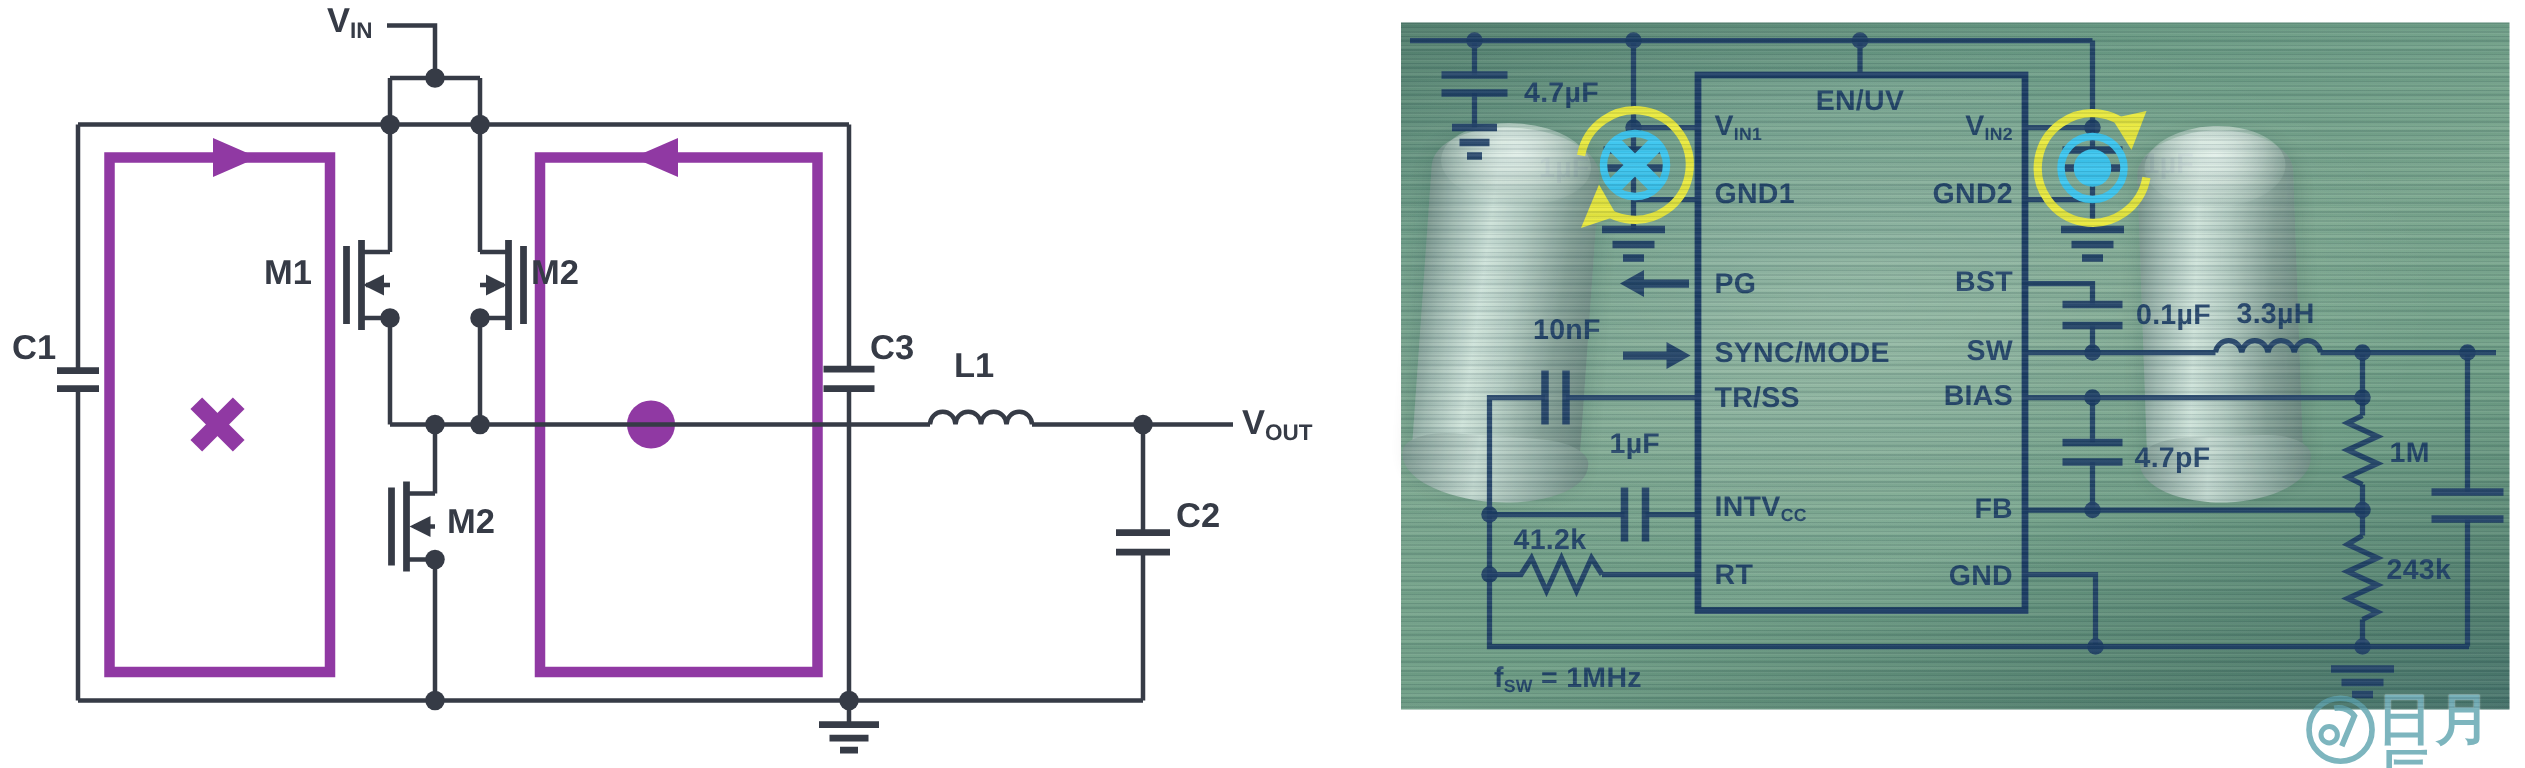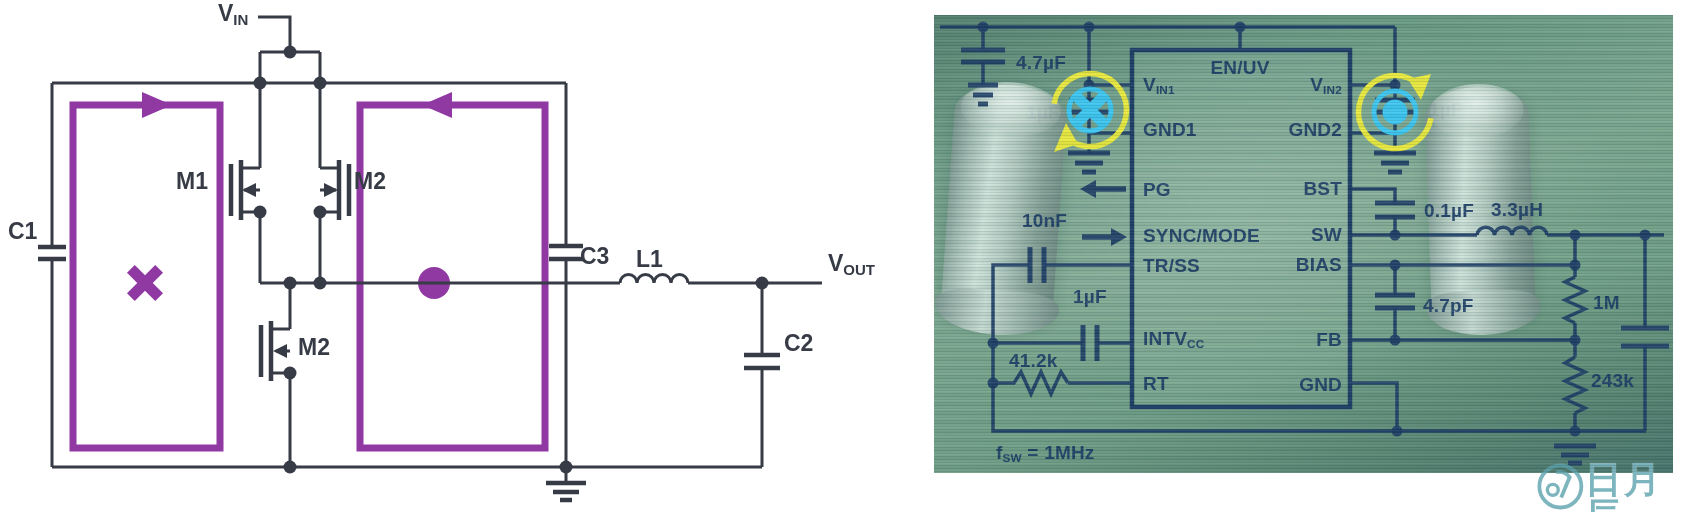--- a/index.html
+++ b/index.html
@@ -121,24 +121,24 @@
           <circle cx="290" cy="467" r="6.5"></circle>
           <circle cx="566" cy="467" r="6.5"></circle>
       </g>
     </svg>
 
     <div class="lbl" style="left:218px;top:2px"><span>V</span><sub>IN</sub></div>
     <div class="lbl" style="left:8px;top:220px">C1</div>
     <div class="lbl" style="left:176px;top:170px">M1</div>
     <div class="lbl" style="left:354px;top:170px">M2</div>
     <div class="lbl" style="left:298px;top:336px">M2</div>
-    <div class="lbl" style="left:580px;top:245px">C3</div>
-    <div class="lbl" style="left:636px;top:248px">L1</div>
+    <div class="lbl" style="left:580px;top:220px">C3</div>
+    <div class="lbl" style="left:636px;top:232px">L1</div>
     <div class="lbl" style="left:784px;top:332px">C2</div>
-    <div class="lbl" style="left:828px;top:252px"><span>V</span><sub>OUT</sub></div>
+    <div class="lbl" style="left:828px;top:270px"><span>V</span><sub>OUT</sub></div>
   </div>
 
   <div class="photo">
 
     <div class="cap3d" style="left:14px;top:70px;width:112px;height:240px;transform:rotate(4deg)"></div>
     <div class="cap3d" style="left:494px;top:72px;width:104px;height:238px;transform:rotate(-2deg)"></div>
 
     <svg class="wires" width="739" height="458" viewBox="0 0 739 458">
 
       <rect x="198" y="35" width="218" height="357" fill="rgba(220,240,230,.08)" stroke="#1c3c64" stroke-width="4.5"></rect>

